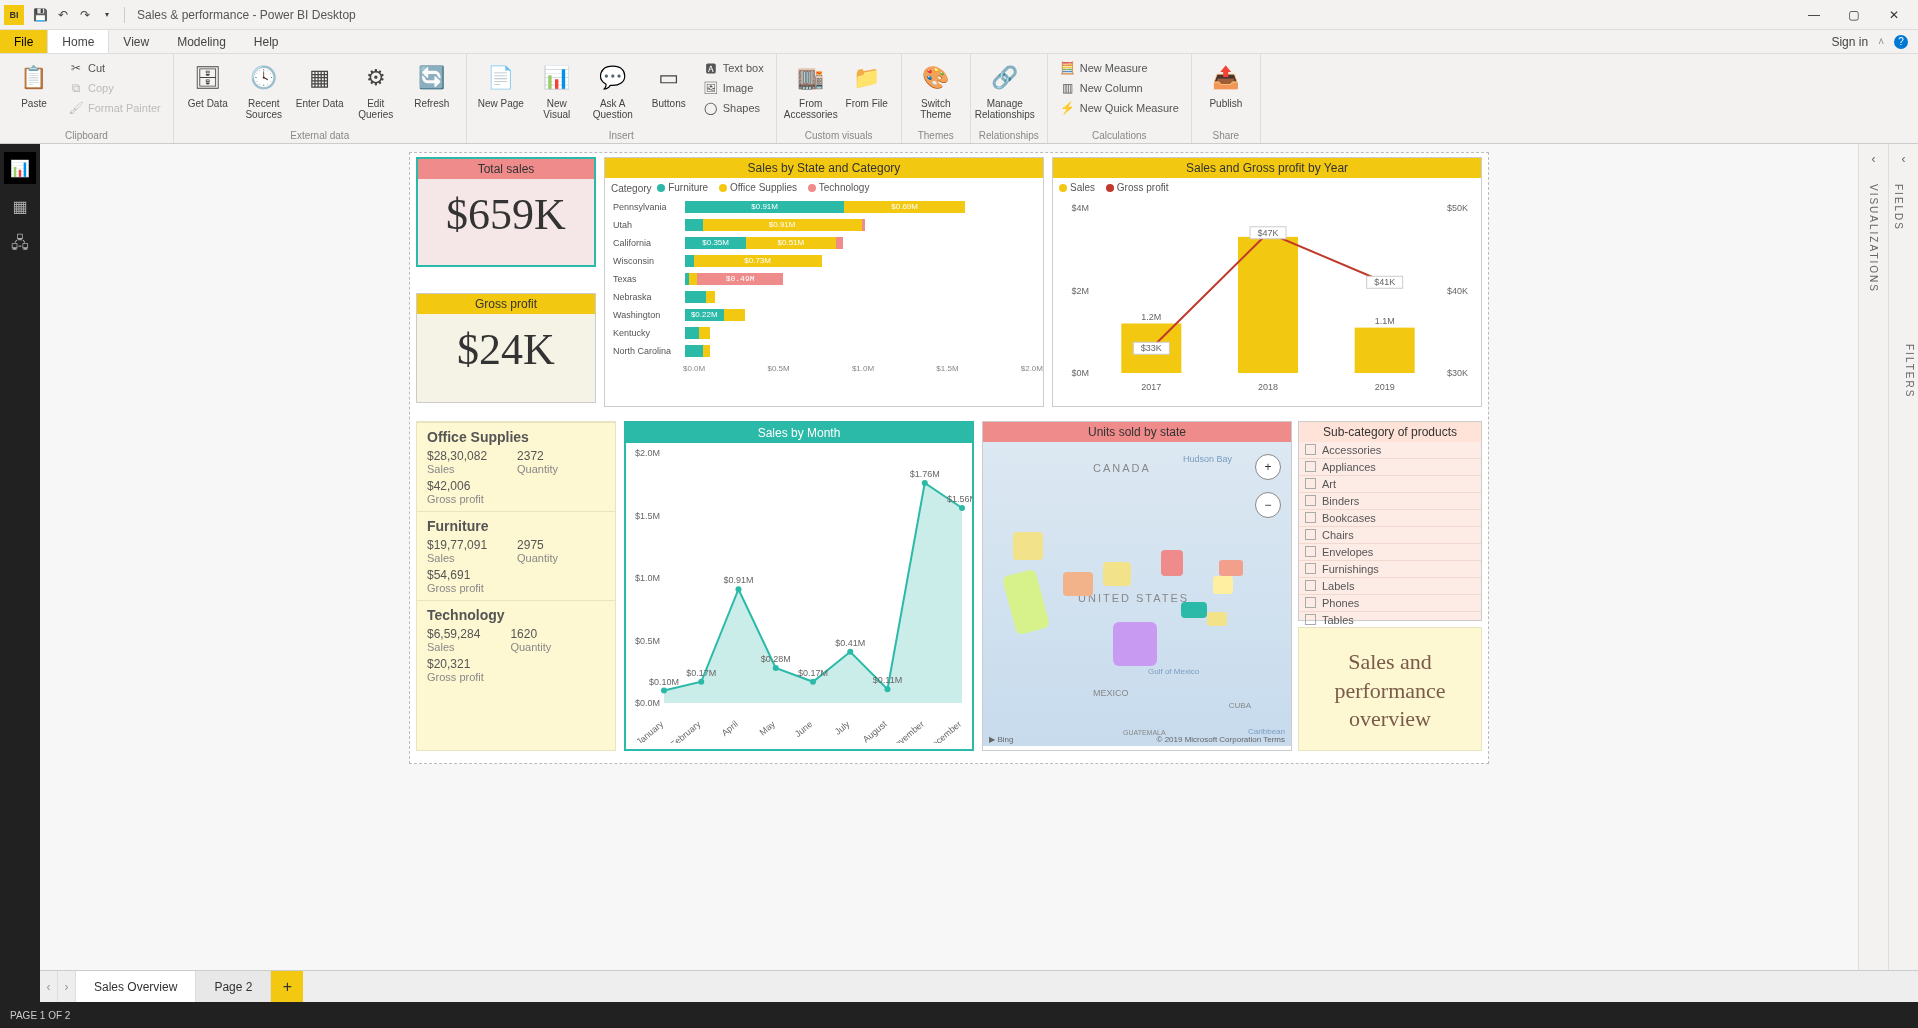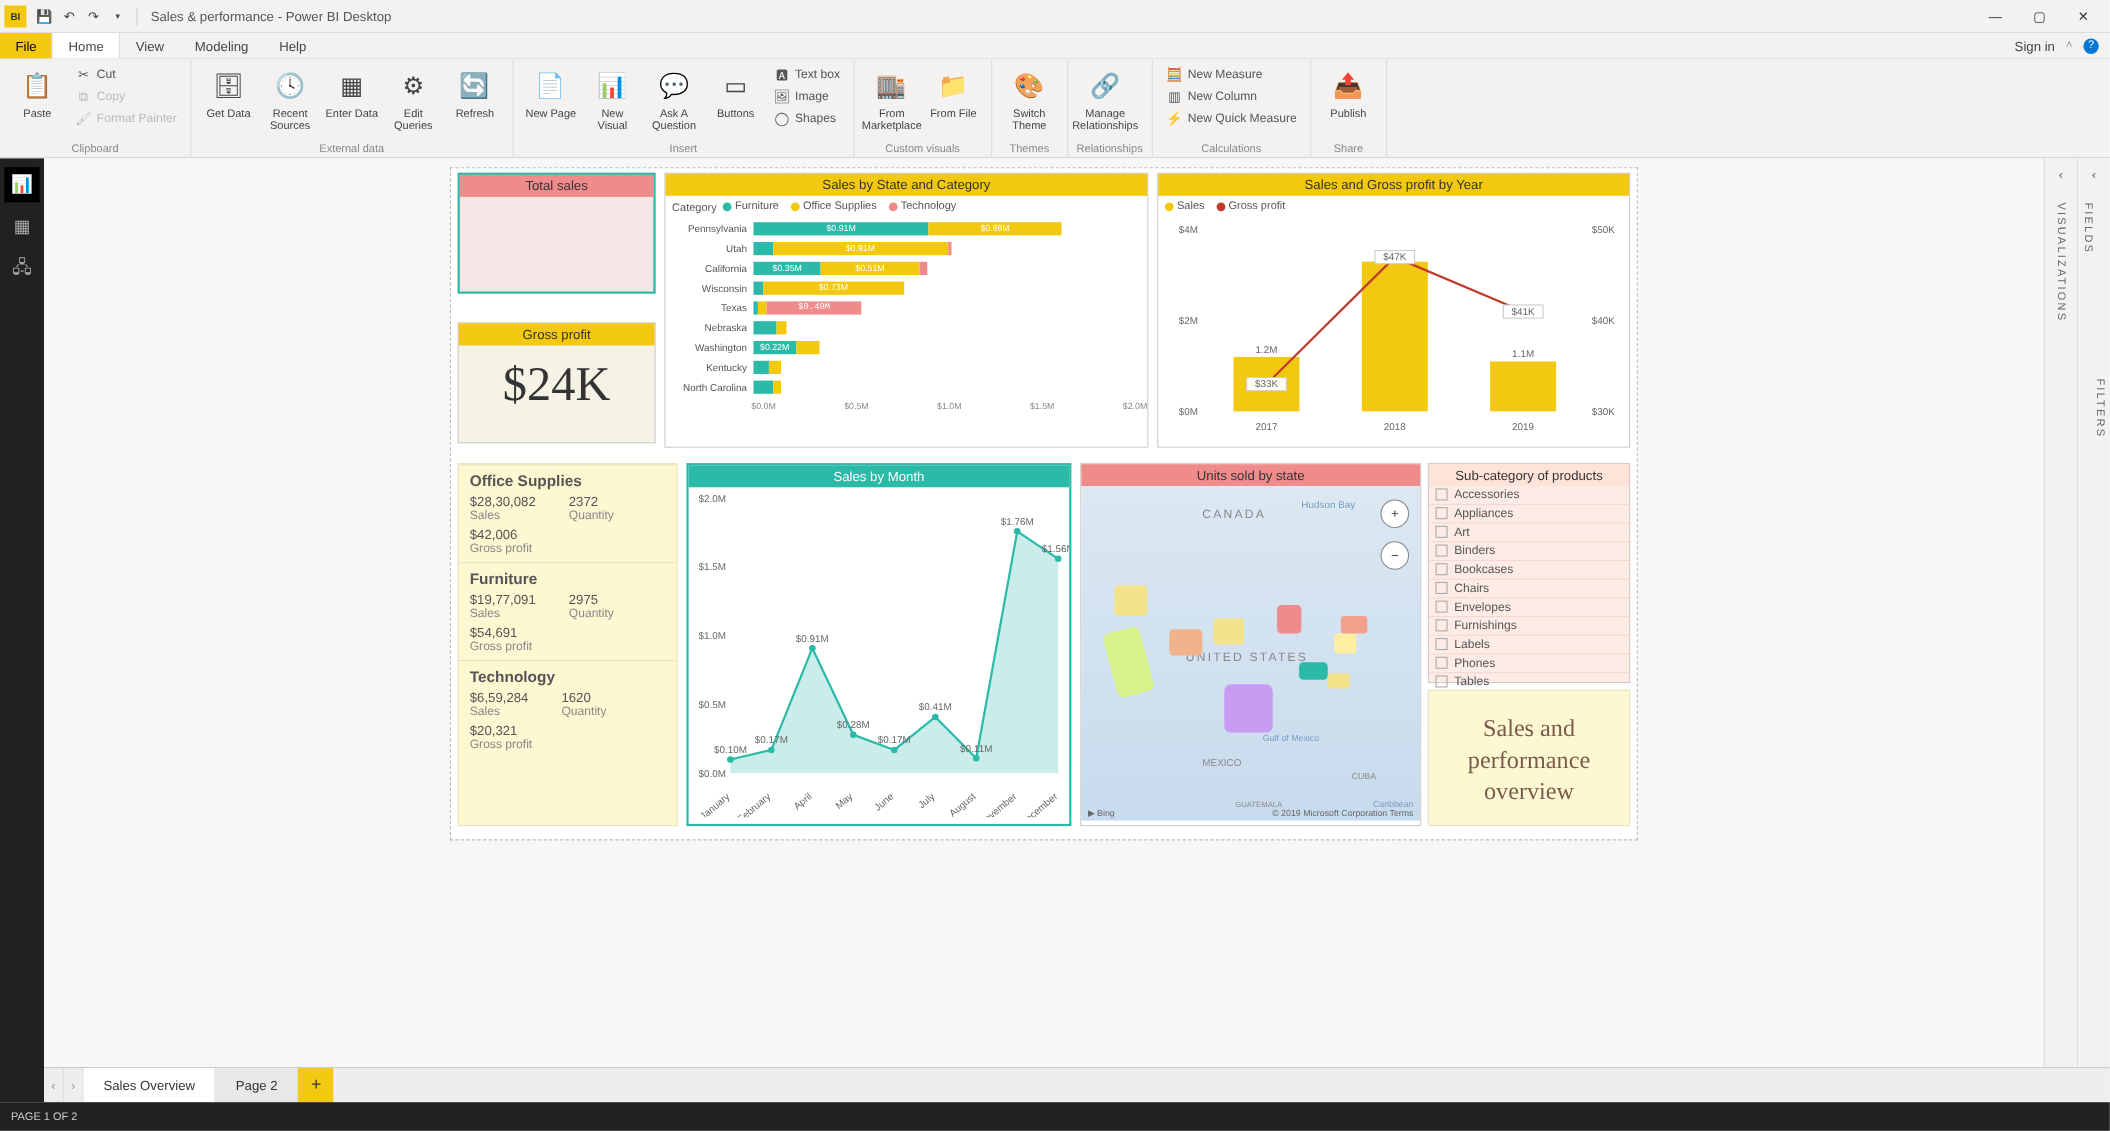--- a/index.html
+++ b/index.html
@@ -46,21 +46,21 @@
 .viz .hdr{font-size:12px;text-align:center;padding:3px 0}
 .card-red .hdr{background:#f08b8b}
 .card-yellow .hdr{background:#f2c811}
 .card-teal .hdr{background:#2bb9a8;color:#fff}
 .card-pale .hdr{background:#ffe3d9;font-size:12px}
 .bignum{font-size:44px;font-family:Georgia,serif;text-align:center;padding:10px 0;color:#333}
 .legend{font-size:10px;padding:4px 6px;color:#555}
 .lg{display:inline-flex;align-items:center;gap:3px;margin-right:8px}
 .dot{width:8px;height:8px;border-radius:50%}
 .hbar-row{display:flex;align-items:center;font-size:9px;height:18px}
-.hbar-row .st{width:72px;text-align:right;padding-right:6px;color:#555}
+.hbar-row .st{width:72px;text-align:left;padding-right:6px;color:#555}
 .hbar-row .track{flex:1;position:relative;height:12px}
 .seg{position:absolute;top:0;height:12px;color:#fff;font-size:8px;text-align:center;line-height:12px;overflow:hidden}
 .axis-x{display:flex;justify-content:space-between;font-size:8px;color:#888;padding:4px 0 0 78px}
 .kpi-block{padding:6px 10px;border-top:1px solid #e8e3c0}
 .kpi-block .cat{font-size:14px;color:#555;font-weight:600}
 .kpi-block .row{display:flex;gap:30px;margin-top:4px}
 .kpi-block .cell .v{font-size:12px;color:#555}
 .kpi-block .cell .l{font-size:11px;color:#888}
 .slicer-row{display:flex;align-items:flex-start;gap:6px;padding:2px 6px;font-size:11px;color:#555;border-bottom:1px solid #f2d9d0;cursor:pointer}
 .slicer-row .cb{width:11px;height:11px;border:1px solid #aaa}
@@ -182,21 +182,21 @@
             <span>Shapes</span>
           </div>
       </div>
     </div>
     <div class="glabel">Insert</div>
   </div>
   <div class="rgroup">
     <div class="tools">
       <div class="rbtn-big">
           <span class="ico">🏬</span>
-          <span>From Marketplace</span>
+          <span>From Accessories</span>
         </div>
       <div class="rbtn-big">
           <span class="ico">📁</span>
           <span>From File</span>
         </div>
     </div>
     <div class="glabel">Custom visuals</div>
   </div>
   <div class="rgroup">
     <div class="tools">
@@ -251,20 +251,21 @@
     <div class="rail-btn active">📊</div>
     <div class="rail-btn">▦</div>
     <div class="rail-btn">🖧</div>
   </div>
 
   <div class="canvas-wrap">
     <div class="canvas" style="height:612px">
 
       <div class="viz card-red" style="left:6px;top:4px;width:180px;height:110px;border:2px solid #2bb9a8;background:#f5e7e7">
         <div class="hdr">Total sales</div>
+        <div class="bignum">$659K</div>
       </div>
 
       <div class="viz card-yellow" style="left:6px;top:140px;width:180px;height:110px;background:#f5f2e6">
         <div class="hdr">Gross profit</div>
         <div class="bignum">$24K</div>
       </div>
 
       <div class="viz card-yellow" style="left:194px;top:4px;width:440px;height:250px">
         <div class="hdr">Sales by State and Category</div>
         <div class="legend">

